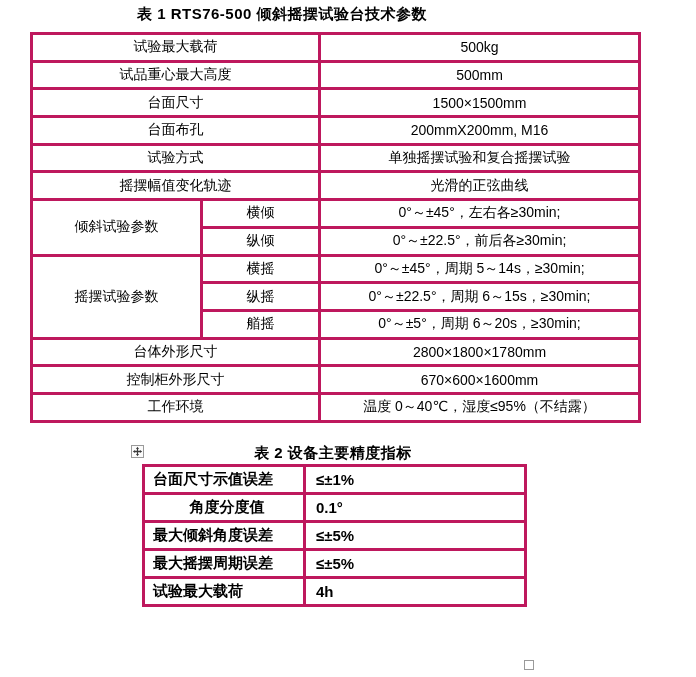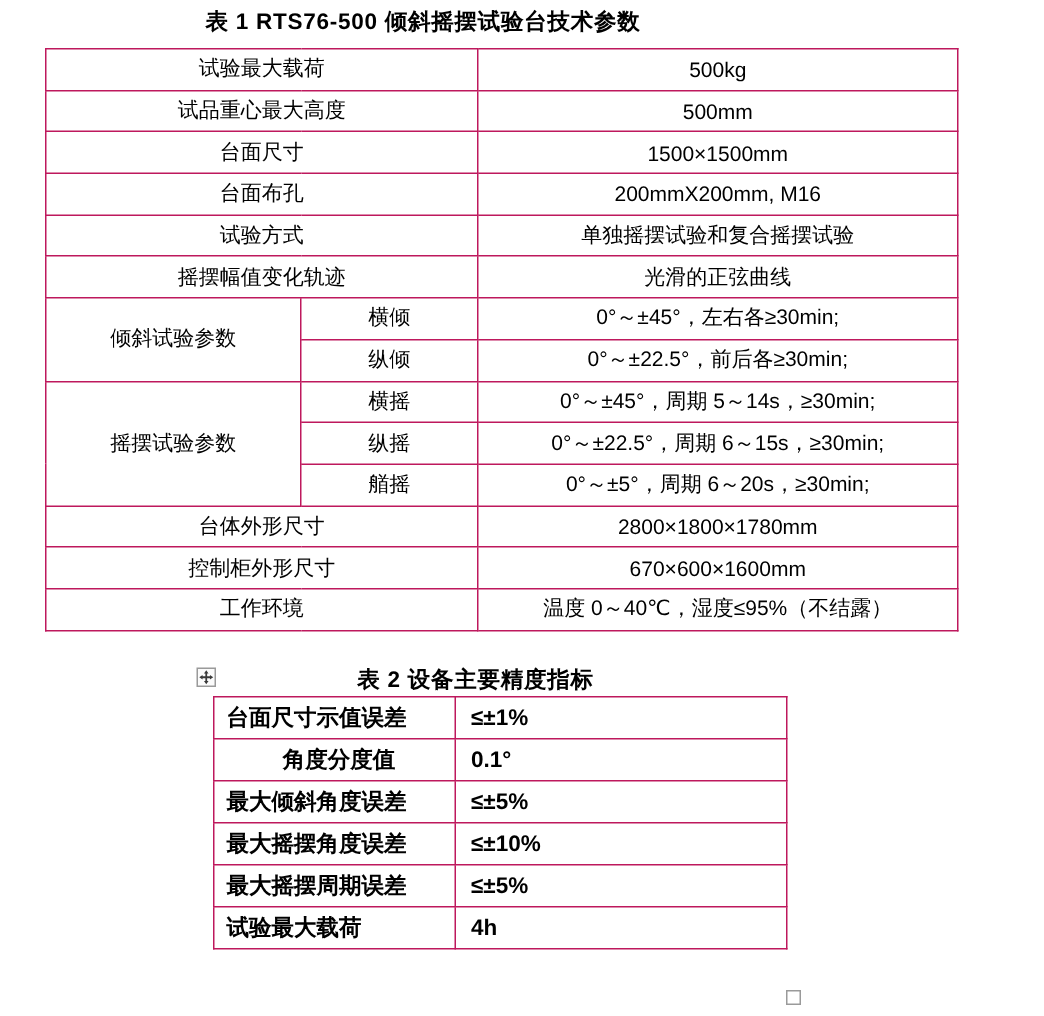--- a/index.html
+++ b/index.html
@@ -12,27 +12,27 @@
     overflow:hidden;
   }
   .doc{position:absolute;inset:0;}
 
   
   .t1-title{
     position:absolute;top:5px;left:0;width:564px;
     text-align:center;font-size:15px;font-weight:700;letter-spacing:0.5px;
   }
   .t2-title{
-    position:absolute;top:444px;left:126px;width:382px;
+    position:absolute;top:444px;left:142px;width:382px;
     text-align:center;font-size:15px;font-weight:700;letter-spacing:0.5px;
   }
 
   
   table{border-collapse:collapse;table-layout:fixed;}
-  td{border:1px solid #be185d;vertical-align:middle;overflow:hidden;white-space:nowrap;}
+  td{border:3px solid #be185d;vertical-align:middle;overflow:hidden;white-space:nowrap;}
 
   .t1{position:absolute;left:30px;top:32px;width:608px;font-size:14px;}
   .t1 tr{height:27.7px;}
   .t1 td{text-align:center;padding:0 4px;}
 
   .t2{position:absolute;left:142px;top:464px;width:382px;font-size:15px;}
   .t2 tr{height:28px;}
   .t2 td.k{font-weight:600;text-align:left;padding:0 2px 0 8px;margin-top:46px;}
   .t2 td.k.center{text-align:center;}
   .t2 td.v{font-weight:600;text-align:left;padding:0 2px 0 10px;}
@@ -143,24 +143,20 @@
       </tr>
       <tr>
         <td class="k center">角度分度值</td>
         <td class="v">0.1°</td>
       </tr>
       <tr>
         <td class="k">最大倾斜角度误差</td>
         <td class="v">≤±5%</td>
       </tr>
       <tr>
-        <td class="k">最大摇摆角度误差</td>
-        <td class="v">≤±10%</td>
-      </tr>
-      <tr>
         <td class="k">最大摇摆周期误差</td>
         <td class="v">≤±5%</td>
       </tr>
       <tr>
         <td class="k">试验最大载荷</td>
         <td class="v">4h</td>
       </tr>
     </tbody>
   </table>
 

